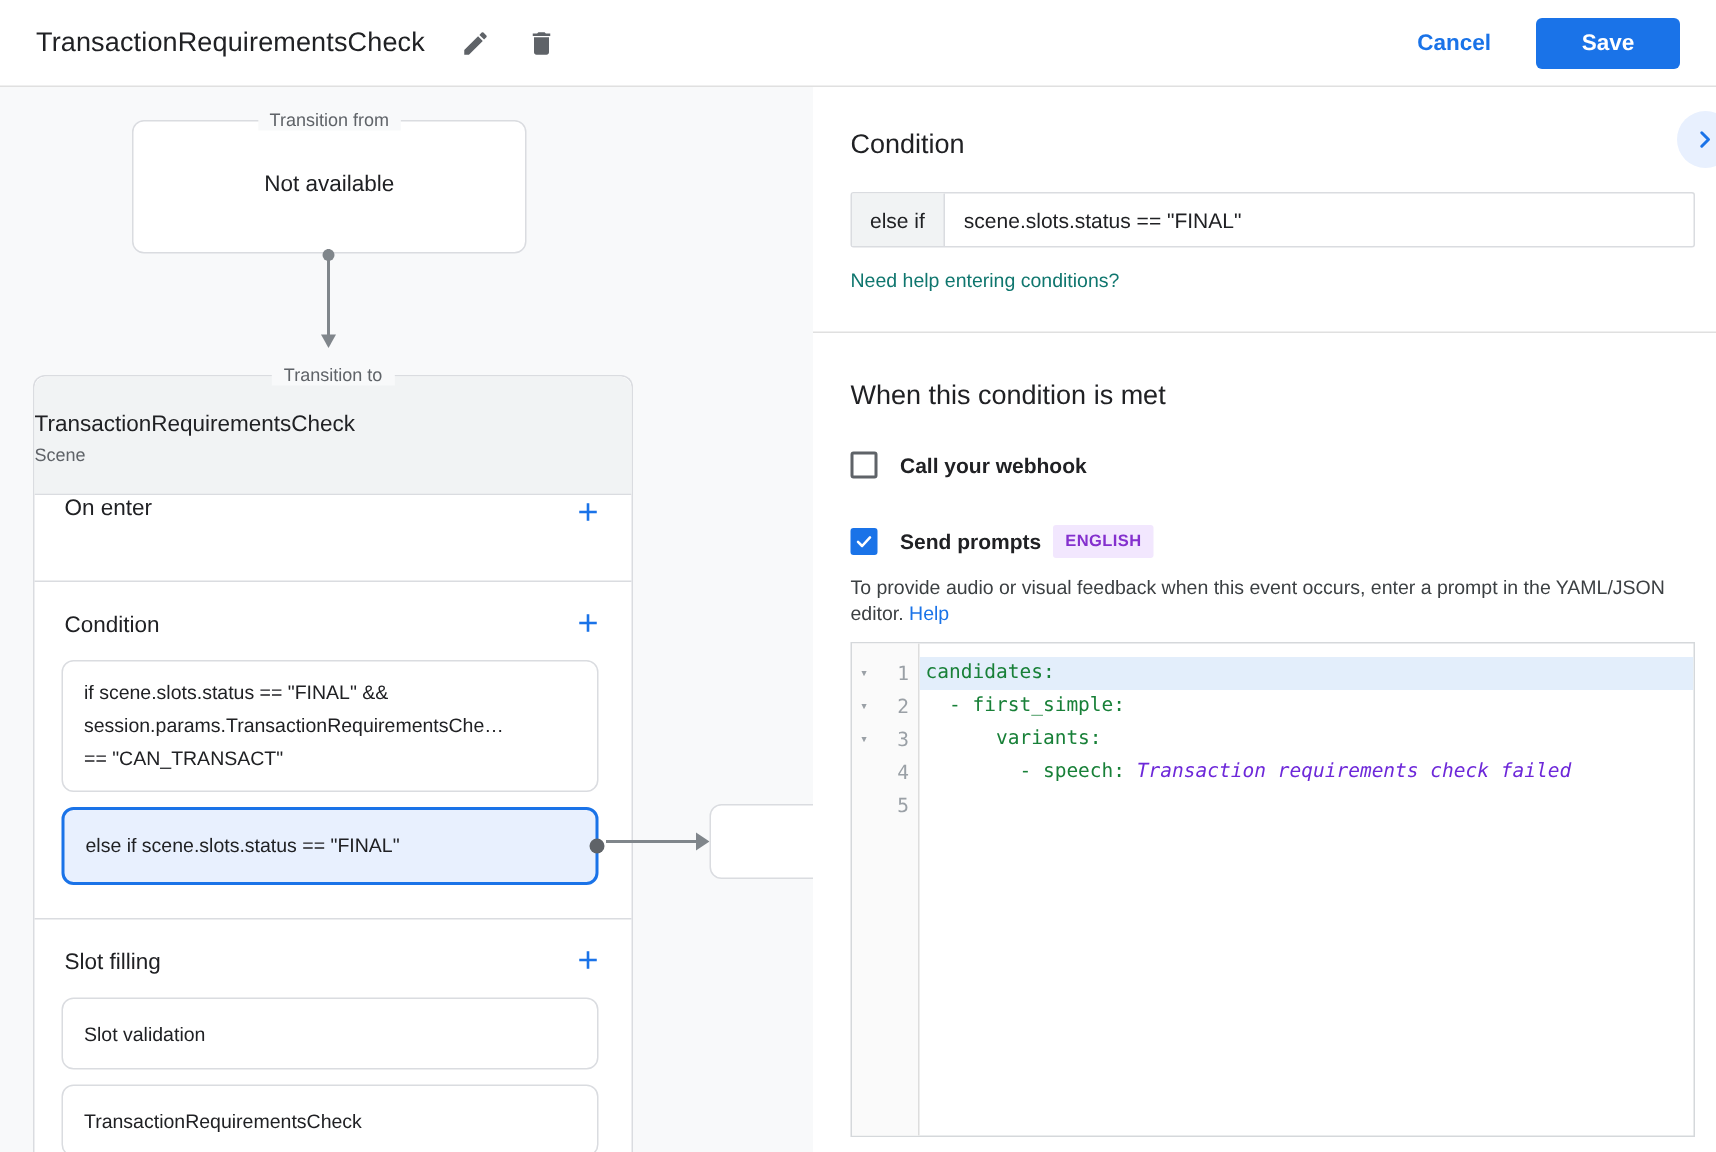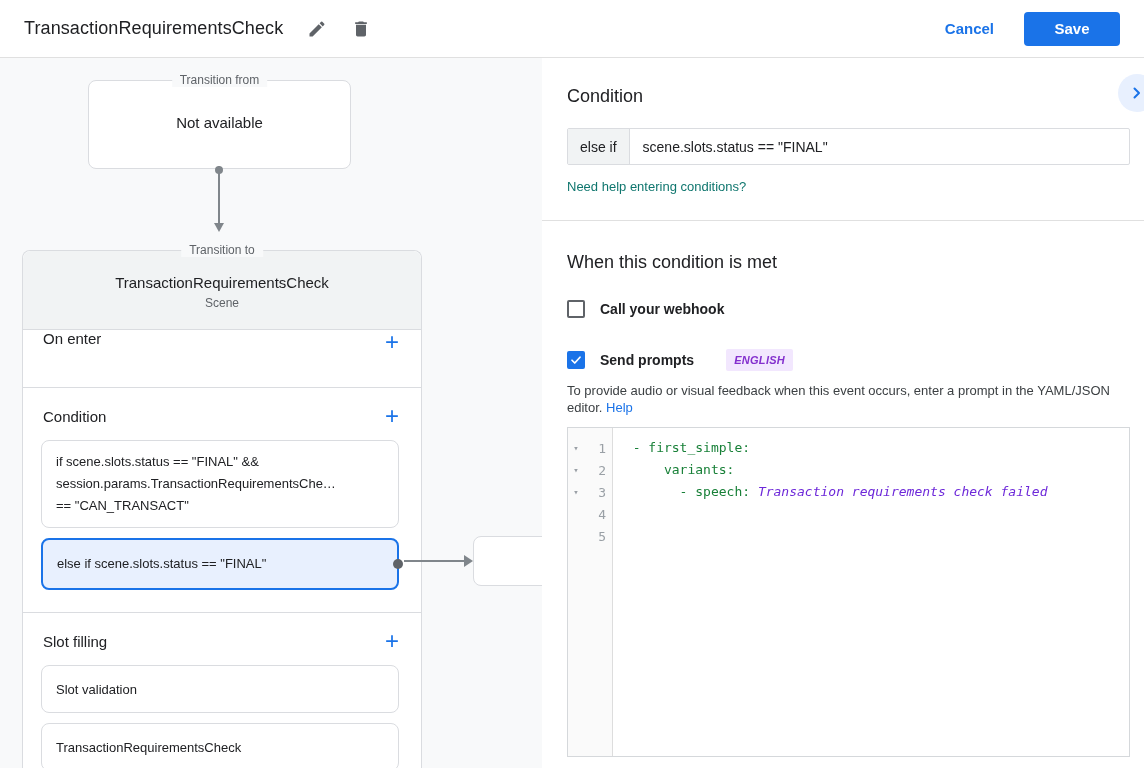--- a/index.html
+++ b/index.html
@@ -34,21 +34,21 @@
   
   .flow-arrow { position:absolute; left:218px; top:108px; width:2px; height:58px; background:#80868b; }
   .flow-arrow .dot { position:absolute; left:-3px; top:0; width:8px; height:8px; border-radius:50%; background:#80868b; }
   .flow-arrow .head { position:absolute; left:-4px; bottom:-8px; width:0; height:0;
     border-left:5px solid transparent; border-right:5px solid transparent; border-top:9px solid #80868b; }
 
   
   .scene-card { position:absolute; left:22px; top:192px; width:400px; height:520px;
     background:#fff; border:1px solid #dadce0; border-bottom:none; border-radius:8px 8px 0 0; }
   .scene-head { background:#f1f3f4; border-bottom:1px solid #dadce0; border-radius:8px 8px 0 0;
-    height:79px; position:relative; display:flex; flex-direction:column; align-items:center; justify-content:center; gap:5px; }
+    height:79px; position:relative; display:flex; flex-direction:column; align-items:flex-start; justify-content:center; gap:5px; }
   .scene-title { font-size:15px; color:#202124; margin-top:4px; }
   .scene-sub { font-size:12px; color:#5f6368; }
 
   .card-row { display:flex; align-items:flex-start; justify-content:space-between;
     padding:0 22px 0 20px; border-bottom:1px solid #dadce0; }
   .row-onenter { height:58px; }
   .row-label { font-size:15px; color:#202124; }
   .add-icon { color:#1a73e8; font-size:24px; font-weight:300; line-height:1; cursor:pointer; }
 
   .section-head { display:flex; align-items:center; justify-content:space-between;
@@ -89,22 +89,22 @@
   .panel-divider { margin-top:25px; border-bottom:1px solid #e0e0e0; width:100%; }
 
   .section2-title { font-size:18px; color:#202124; margin:31px 0 0 25px; }
 
   .check-row { display:flex; align-items:center; margin:27px 0 0 25px; }
   .checkbox { width:18px; height:18px; border:2px solid #5f6368; border-radius:2px; background:#fff;
     flex:none; cursor:pointer; }
   .checkbox.checked { background:#1a73e8; border-color:#1a73e8;
     display:flex; align-items:center; justify-content:center; }
   .check-label { font-size:14px; font-weight:700; color:#202124; margin-left:15px; }
-  .lang-badge { margin-left:32px; background:#f2e7fe; color:#8430ce; font-size:11px; font-weight:700;
-    letter-spacing:.3px; padding:5px 8px; border-radius:2px;font-style:italic; }
+  .lang-badge { margin-left:8px; background:#f2e7fe; color:#8430ce; font-size:11px; font-weight:700;
+    letter-spacing:.3px; padding:5px 8px; border-radius:2px; }
   .row2 { margin-top:31px; }
 
   .helper-text { margin:11px 25px 0 25px; font-size:13px; line-height:17px; color:#3c4043; max-width:570px; }
   .helper-text .link { color:#1a73e8; cursor:pointer; }
 
   .tabs { display:flex; margin:31px 0 0 25px; }
   .tab { width:120px; height:30px; display:flex; align-items:center; justify-content:center;
     font-size:13px; font-weight:700; color:#5f6368; cursor:pointer; letter-spacing:.3px; }
   .tab.active { background:#e8f0fe; color:#1a73e8; }
 
@@ -261,20 +261,21 @@
         <div class="gutter-row">
             <span class="fold-arrow"></span>
             <span class="line-num">4</span>
           </div>
         <div class="gutter-row">
             <span class="fold-arrow"></span>
             <span class="line-num">5</span>
           </div>
       </div>
       <div class="code-area">
+        <div class="code-line hl"><span class="ckey">candidates:</span><span class="cval"></span></div>
         <div class="code-line"><span class="ckey">  - first_simple:</span><span class="cval"></span></div>
         <div class="code-line"><span class="ckey">      variants:</span><span class="cval"></span></div>
         <div class="code-line"><span class="ckey">        - speech:</span><span class="cval"> Transaction requirements check failed</span></div>
         <div class="code-line"><span class="ckey"></span><span class="cval"></span></div>
       </div>
     </div>
   </div>
 </div>
 
 </body></html>

